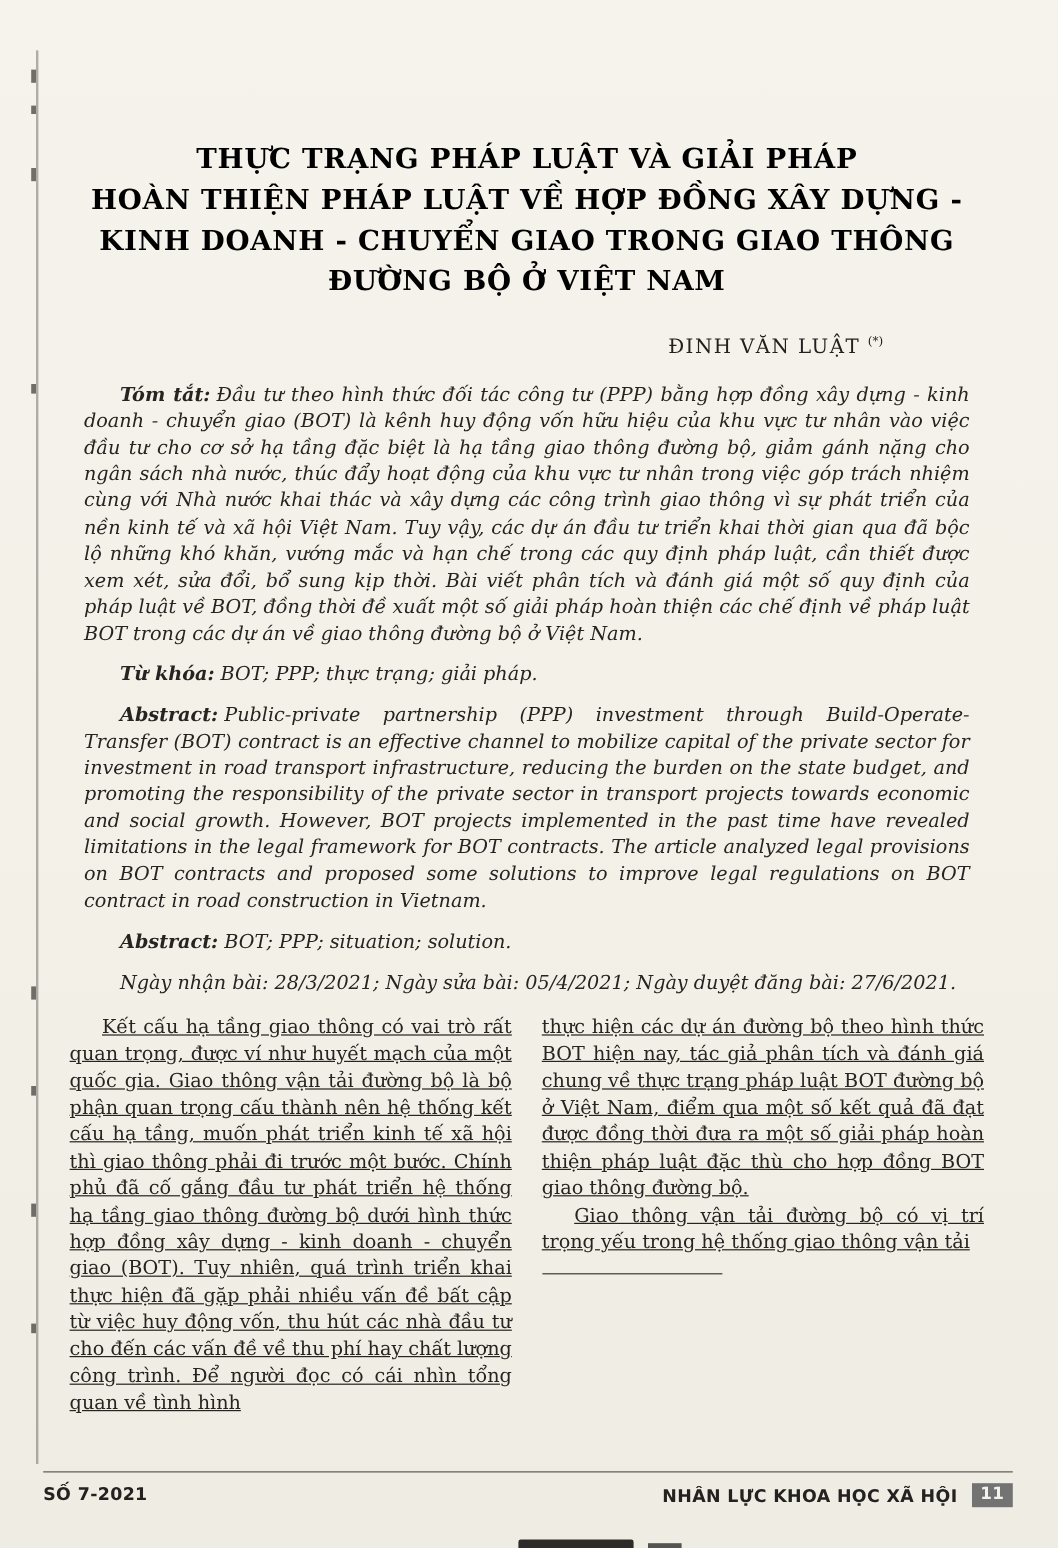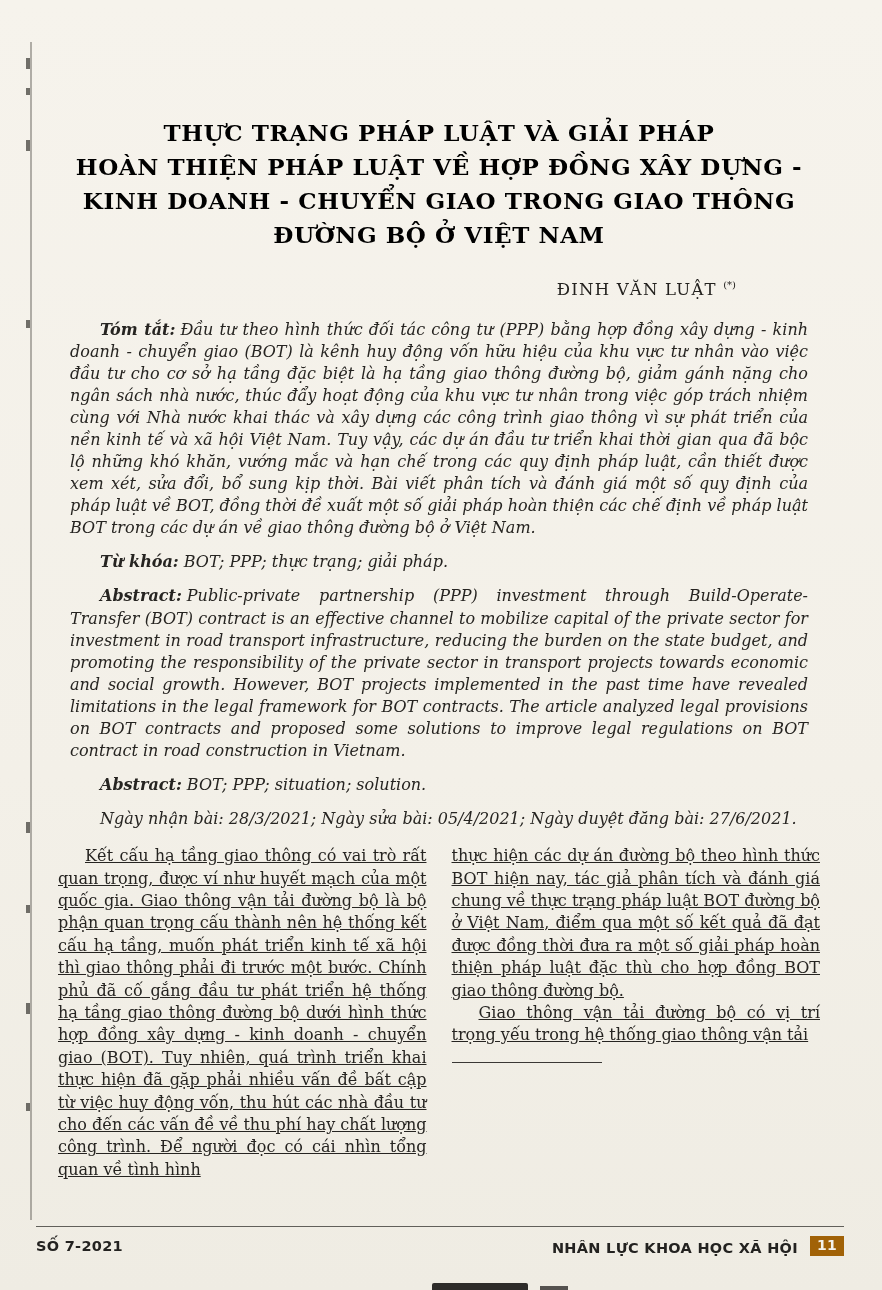--- a/index.html
+++ b/index.html
@@ -58,21 +58,21 @@
   .fn-rule { width: 150px; border-top: 1.3px solid #3a3835; margin-bottom: 6px; }
   .footnote sup { font-size: 9px; }
   .footnote p { margin: 0; }
 
   .footer { position: absolute; left: 36px; right: 38px; bottom: 34px; }
   .footer-rule { border-top: 1.6px solid rgba(50,48,44,0.75); margin-bottom: 9px; }
   .footer-row { display: flex; justify-content: space-between; align-items: center;
     font-family: "DejaVu Sans", "Liberation Sans", sans-serif; font-weight: bold;
     font-size: 14.5px; color: #232220; letter-spacing: 0.3px; }
   .footer-right { display: flex; align-items: flex-end; }
-  .pagebox { display: inline-block; background: #a16207; color: #f4f2ec;
+  .pagebox { display: inline-block; background: #737373; color: #f4f2ec;
     padding: 1px 7px 2px 7px; margin-left: 12px; font-size: 14px; line-height: 1.2; }
 </style>
 </head>
 <body>
 
 <div class="page">
 
   <div class="scan-edge"></div>
   <div class="scan-tick tick1"></div>
   <div class="scan-tick tick2"></div>

